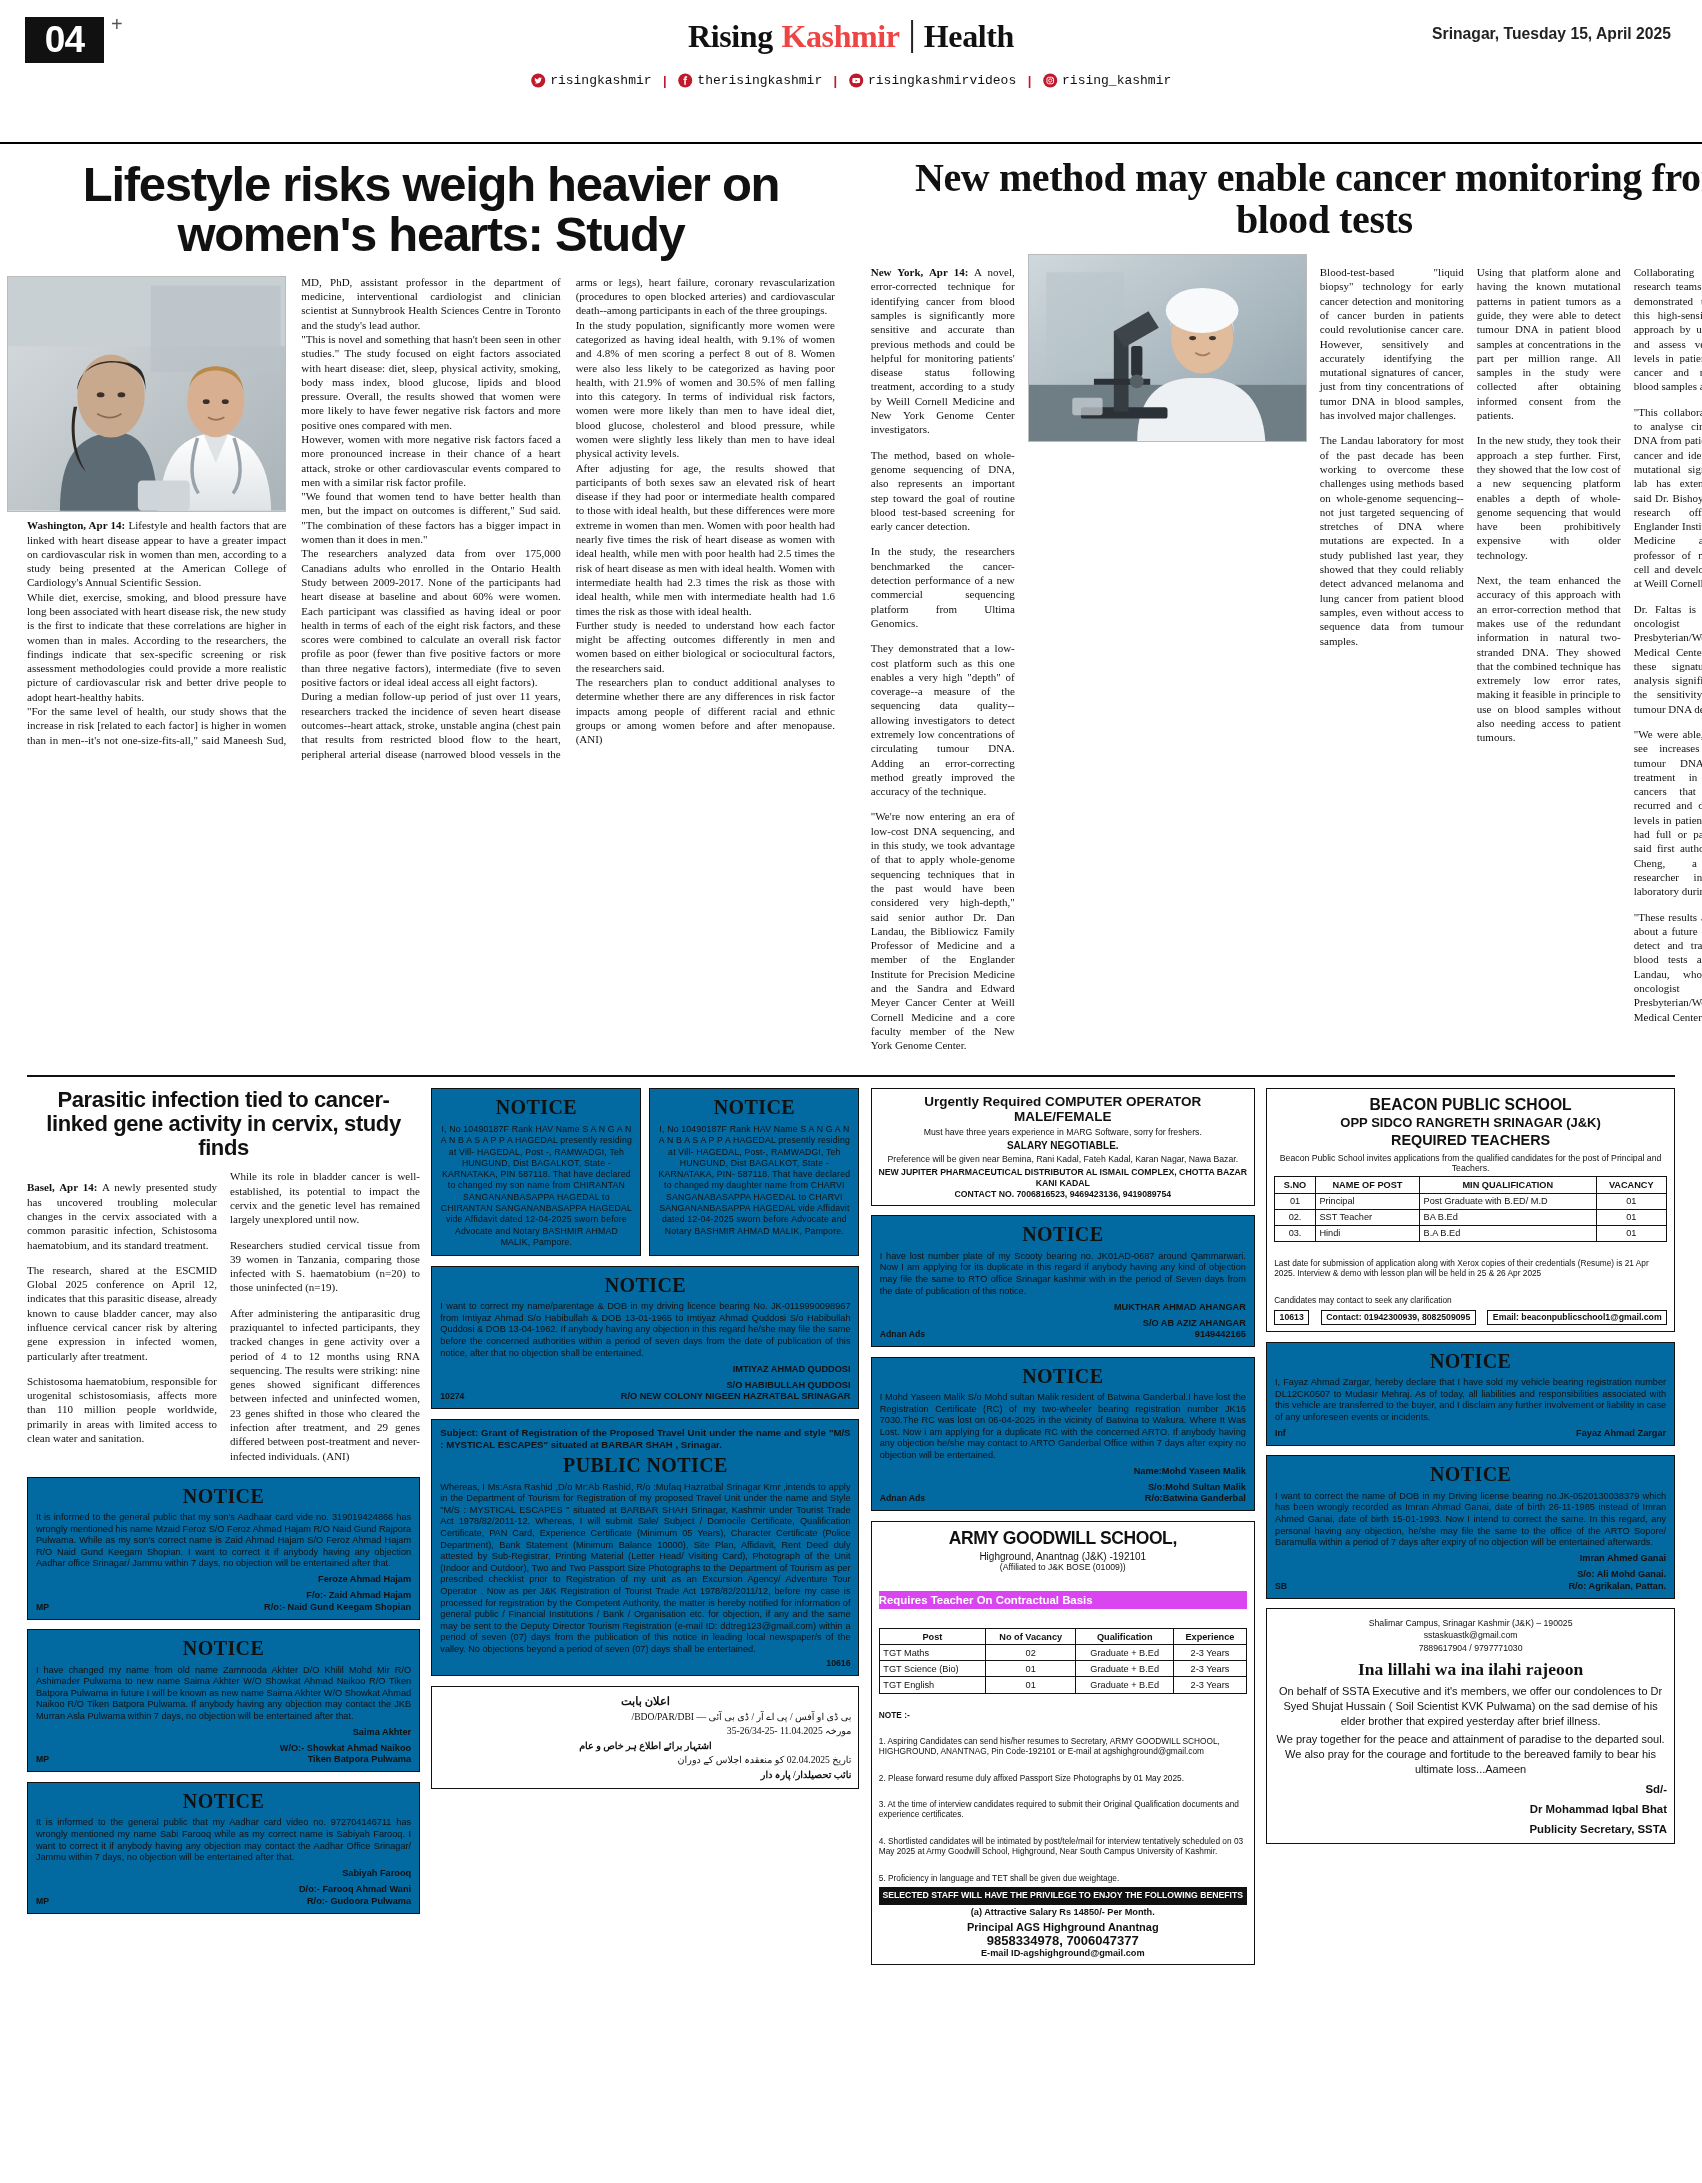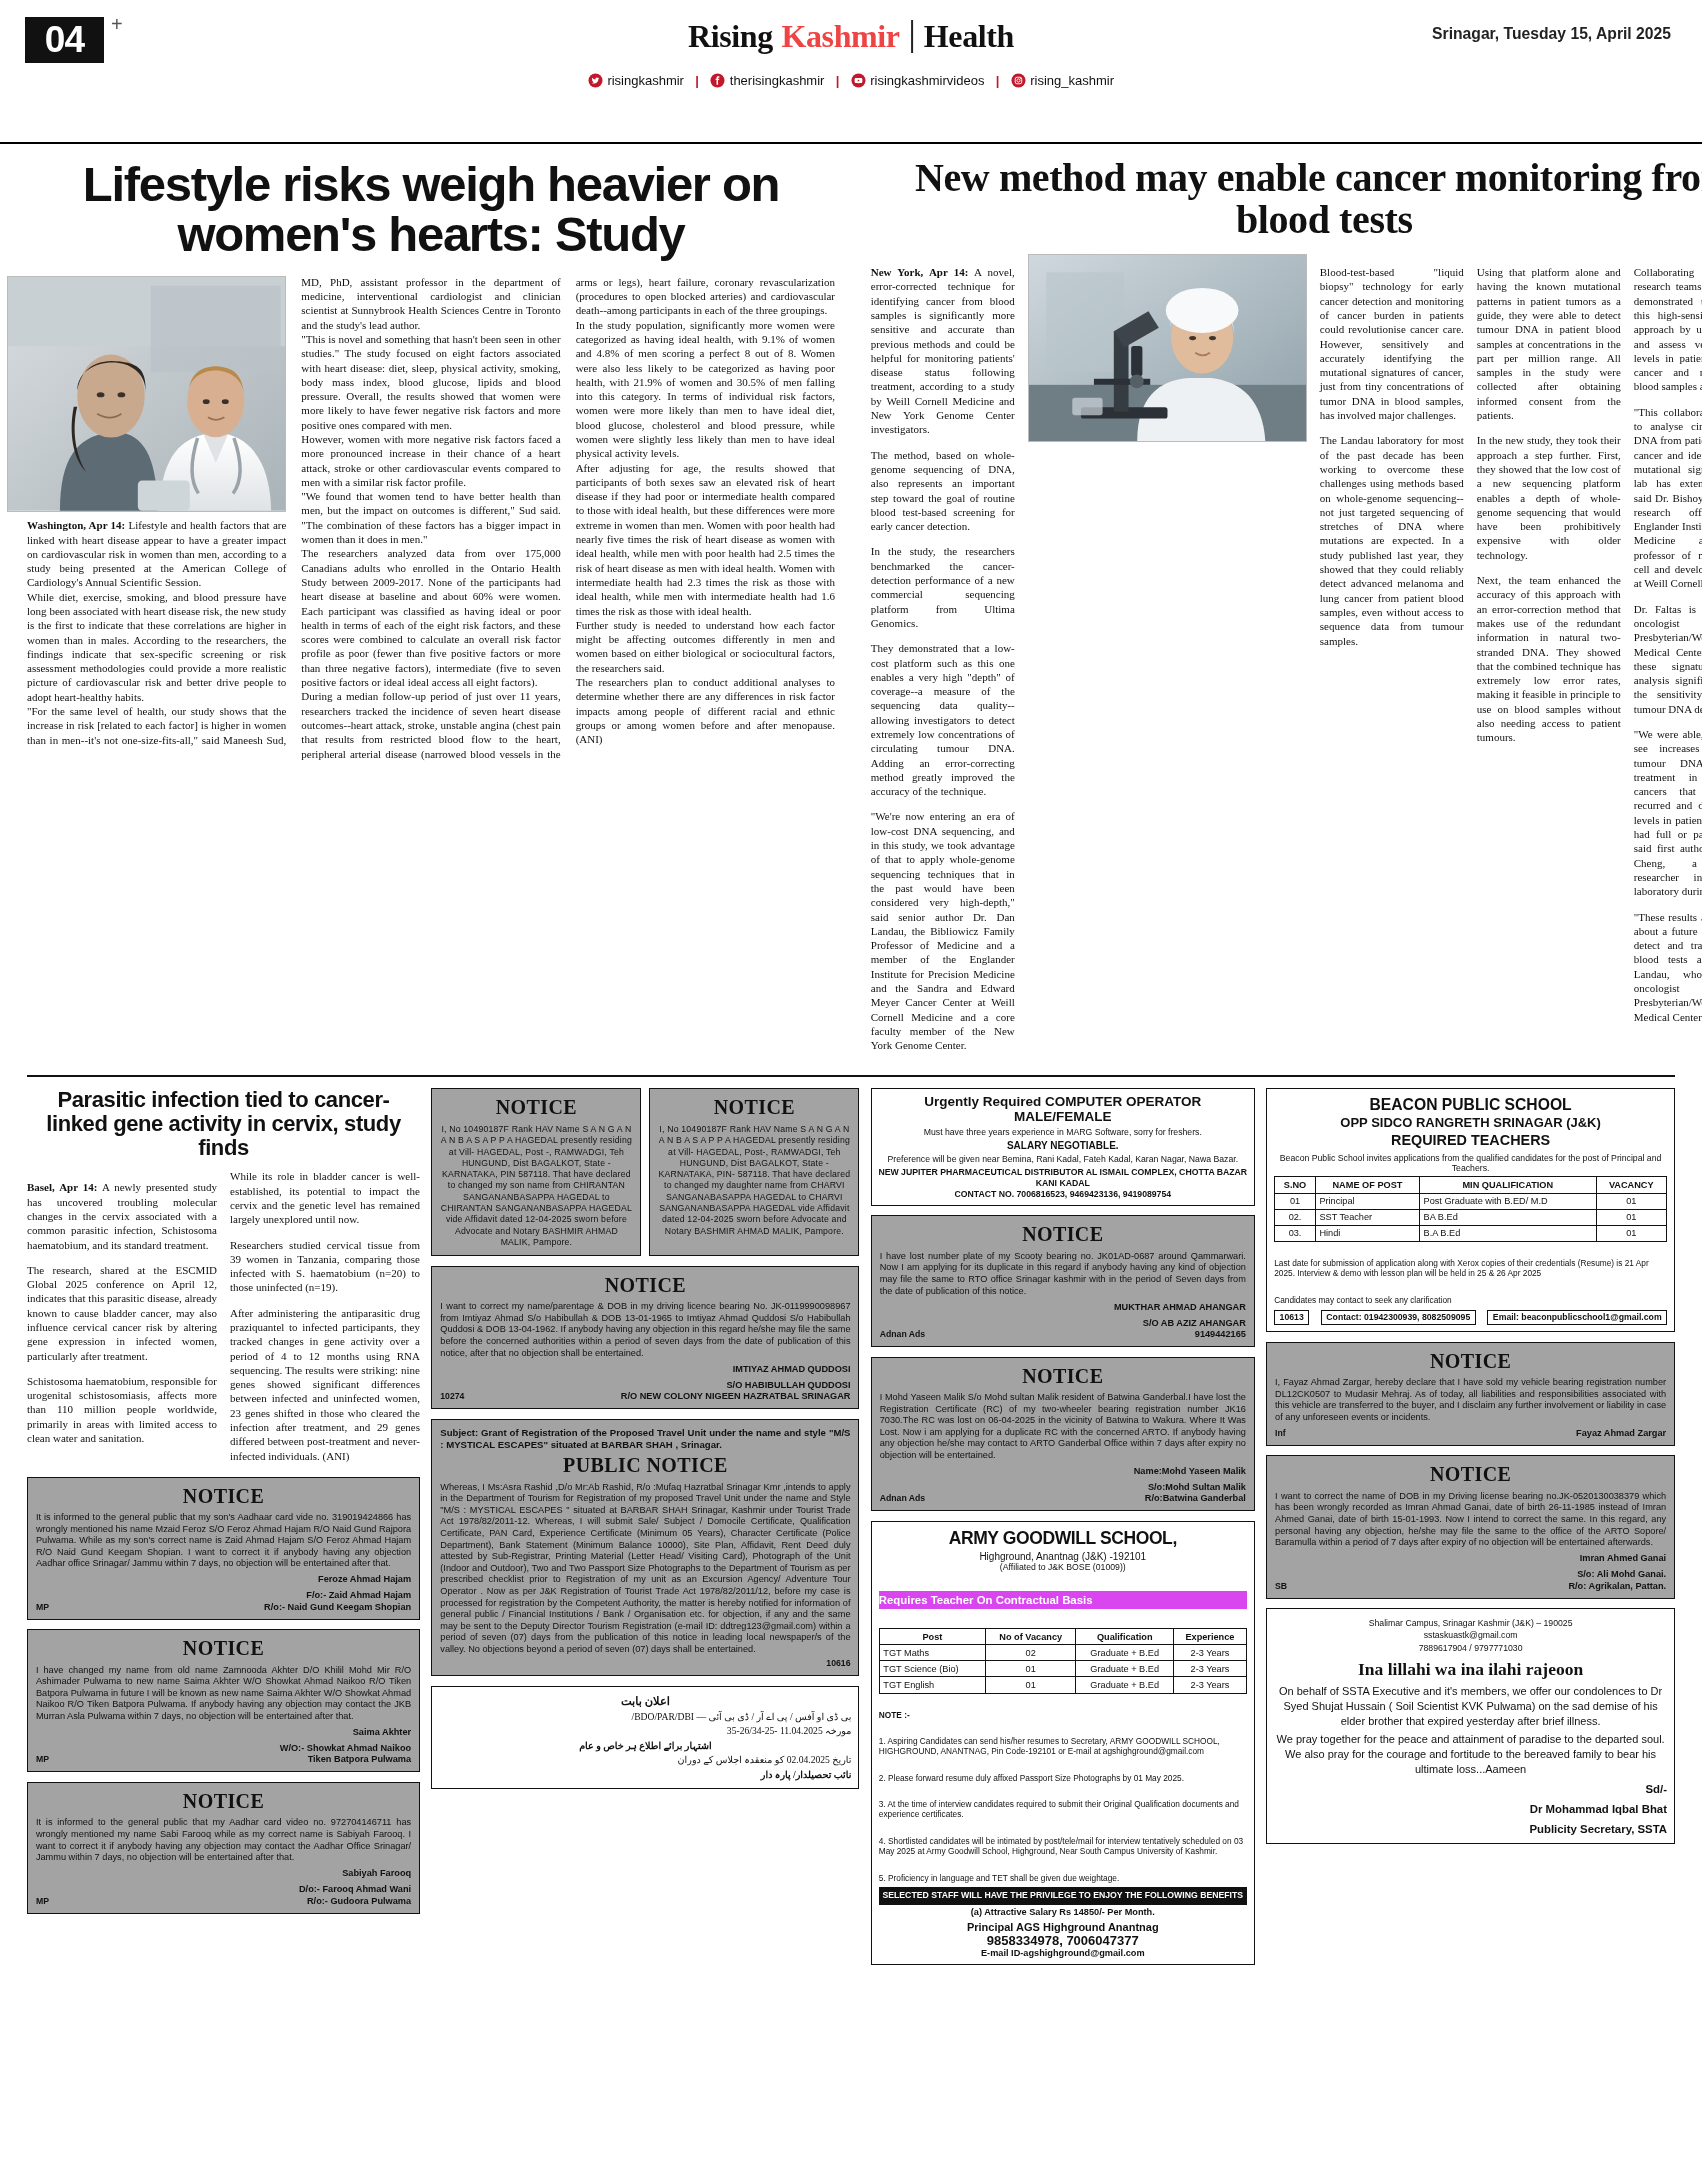--- a/index.html
+++ b/index.html
@@ -93,21 +93,21 @@
     left:50%;
     transform:translateX(-50%);
     top:73px;
     display:flex;
     align-items:center;
     gap:11.4px;
     font-family:"Liberation Sans", sans-serif;
     font-size:13px;
     white-space:nowrap;
   }
-  .social-item { display:flex; align-items:flex-end; gap:4.4px; }
+  .social-item { display:flex; align-items:flex-end; gap:4.4px;font-family:Liberation Mono, monospace; }
   .social-sep { color:#c2182b; font-weight:bold; }
   .sicon { width:15px; height:15px; display:inline-block; }
 
   
   .top-area {
     display:flex;
     padding: 11.4px 27px 0 27px;
     gap: 0;
   }
   .left-story { width: 821px; padding-right:13px; }
@@ -201,21 +201,21 @@
     line-height:1.30;
     text-align:justify;
     hyphens:auto;
   }
 
   
   .ad {
     border:1.3px solid #111;
     padding:7px 7.9px;
     margin-bottom:9.6px;
-    background:#a3a3a3;
+    background:#0369a1;
     font-family:"Liberation Sans", sans-serif;
   }
   .ad-title {
     text-align:center;
     font-family:"Liberation Serif", serif;
     font-weight:bold;
     font-size:20px;
     letter-spacing:0.4px;
     margin-bottom:4.4px;
   }

